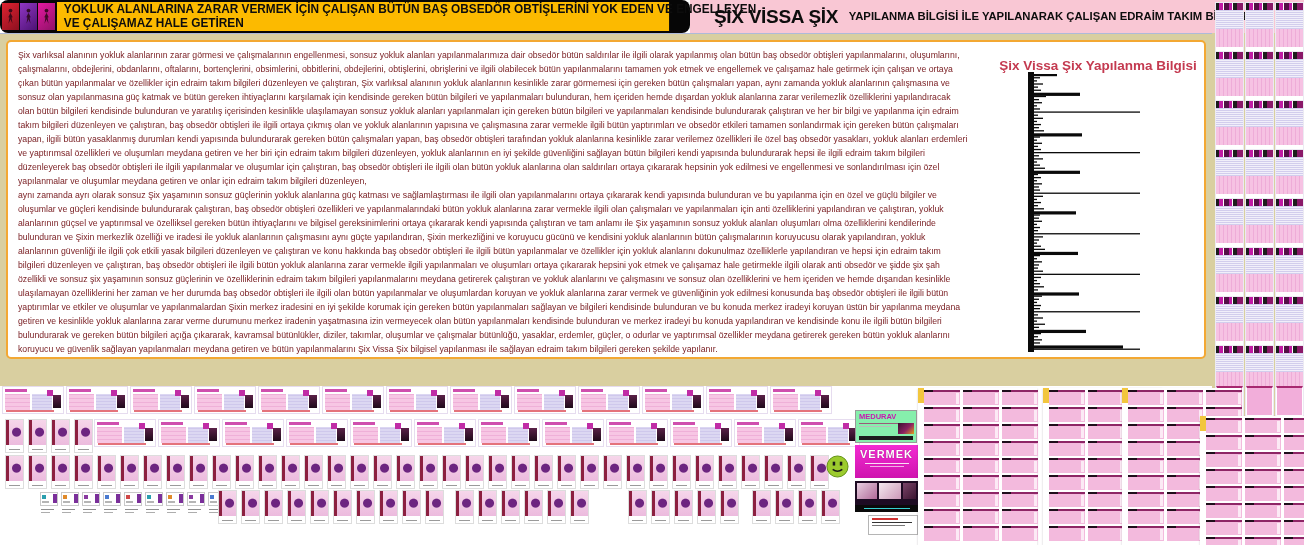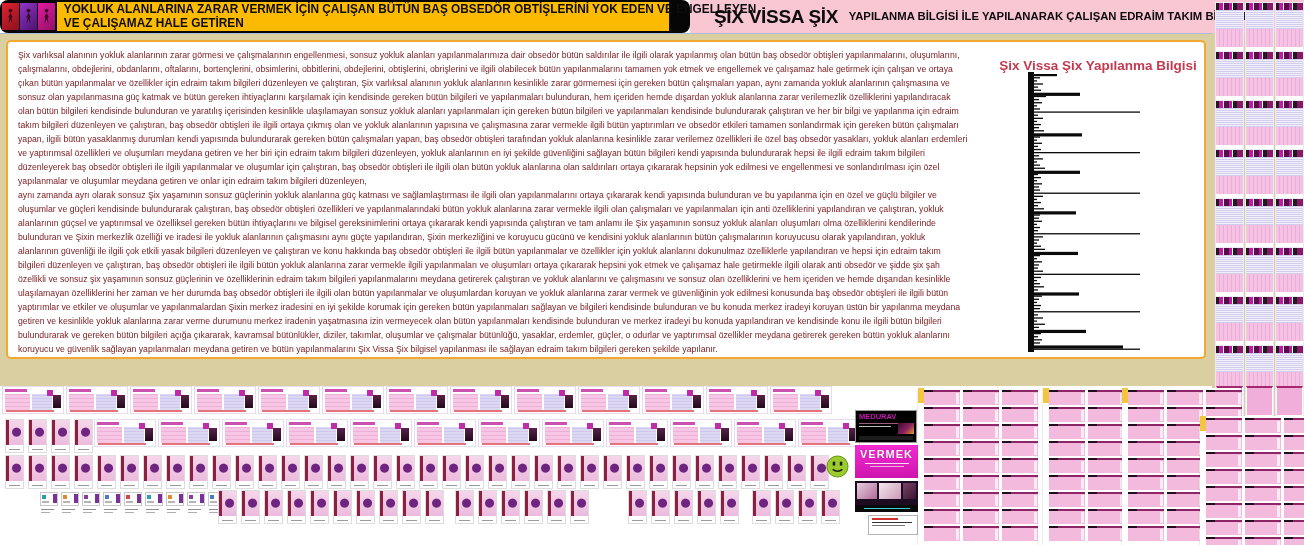--- a/index.html
+++ b/index.html
@@ -70,21 +70,21 @@
   .tinycard{position:absolute;width:18px;height:24px;}
   .tc-box{position:absolute;left:0;top:0;width:18px;height:14px;background:#fff;border:1px solid #c9c9c9;}
   .tc-s1{position:absolute;left:2px;top:3px;width:4px;height:4px;}
   .tc-s2{position:absolute;left:2px;top:9px;width:7px;height:2px;background:#b5b5b5;}
   .tc-p{position:absolute;right:1px;top:2px;width:4px;height:9px;background:#7a2f9a;}
   .tc-l1{position:absolute;left:1px;top:17px;width:13px;height:1px;background:#8f8f8f;}
   .tc-l2{position:absolute;left:1px;top:20px;width:9px;height:1px;background:#adadad;}
 
   
   .ad{position:absolute;z-index:4;}
-  .ad-medurav{left:855px;top:410px;width:62px;height:33px;background:#000000;border:1px solid #9a9a9a;padding:2px 3px;}
+  .ad-medurav{left:855px;top:410px;width:62px;height:33px;background:#86efac;border:1px solid #9a9a9a;padding:2px 3px;}
   .ad-medurav .t{color:#c818b0;font-weight:bold;font-size:7.5px;line-height:8px;}
   .ad-medurav .l{height:1px;background:#9a5a7a;margin-top:2px;width:40px;}
   .ad-medurav .l2{height:1px;background:#bbb;margin-top:2px;width:32px;}
   .ad-medurav .ph{position:absolute;right:2px;top:12px;width:16px;height:11px;
         background:linear-gradient(135deg,#3a1030,#8a2060 55%,#e0a020);}
   .ad-medurav .bar{position:absolute;left:3px;bottom:2px;width:54px;height:4px;background:#1c1c1c;}
   .ad-nomex{left:855px;top:445px;width:63px;height:33px;background:linear-gradient(180deg,#f32cd2,#cf14ae);
         text-align:center;color:#fff;padding-top:3px;}
   .ad-nomex .t{font-size:11px;font-weight:bold;letter-spacing:1px;text-shadow:0 0 1px #7a0a62;}
   .ad-nomex .l{height:1px;background:rgba(255,255,255,.85);margin:3px auto 0;width:44px;}

